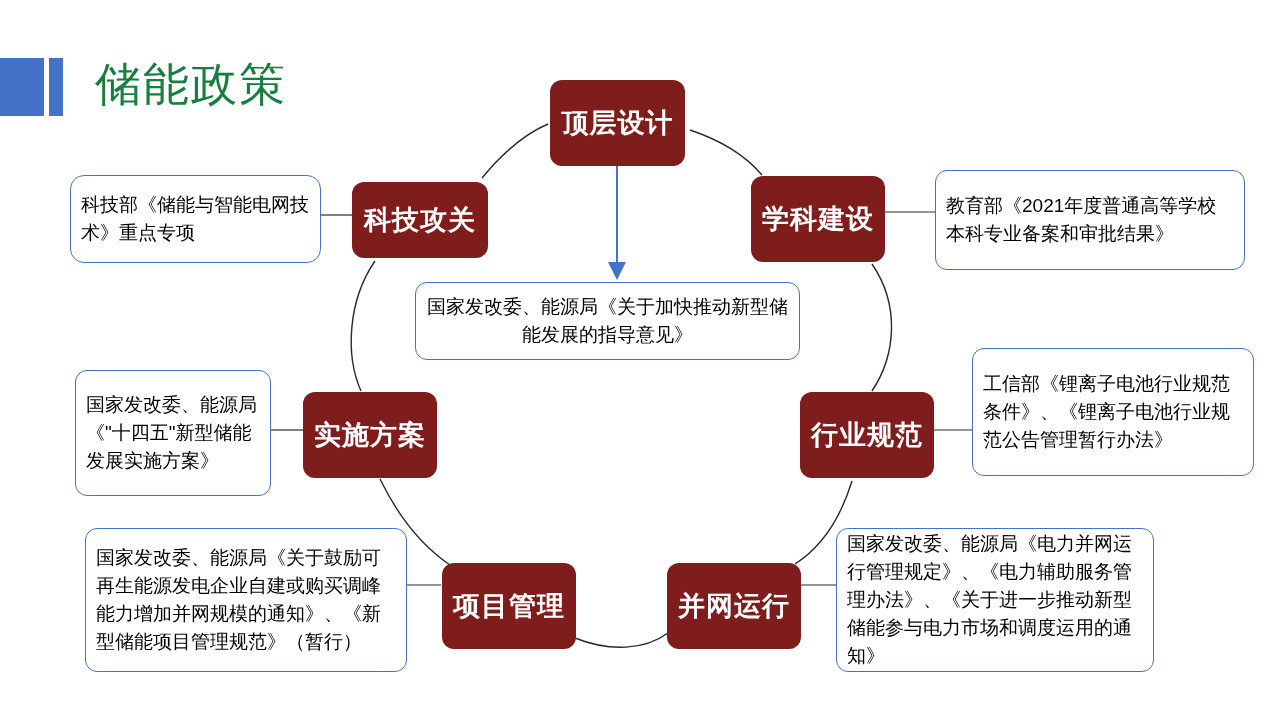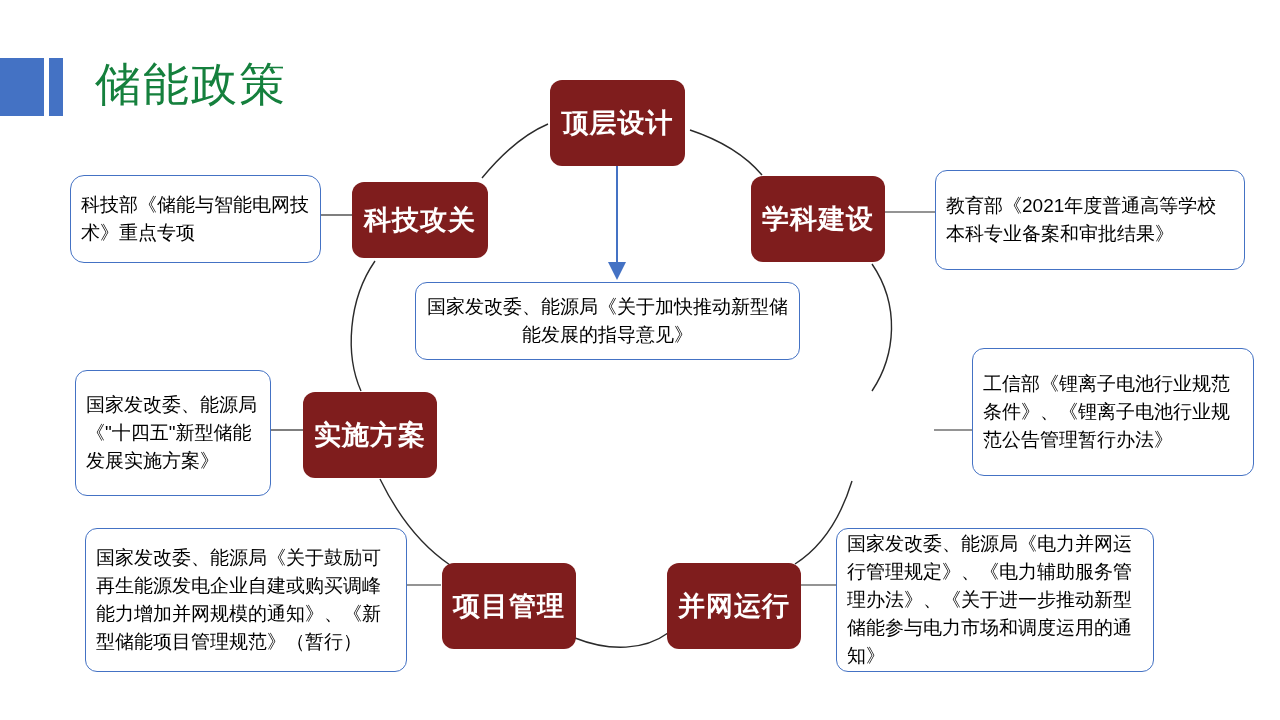--- a/index.html
+++ b/index.html
@@ -153,20 +153,23 @@
   </div>
   <div class="node" id="node-tech">
     <span>科技攻关</span>
   </div>
   <div class="node" id="node-disc">
     <span>学科建设</span>
   </div>
   <div class="node" id="node-plan">
     <span>实施方案</span>
   </div>
+  <div class="node" id="node-norm">
+    <span>行业规范</span>
+  </div>
   <div class="node" id="node-proj">
     <span>项目管理</span>
   </div>
   <div class="node" id="node-grid">
     <span>并网运行</span>
   </div>
 
   <div class="callout" id="callout-tech">
     <span>科技部《储能与智能电网技术》重点专项</span>
   </div>

